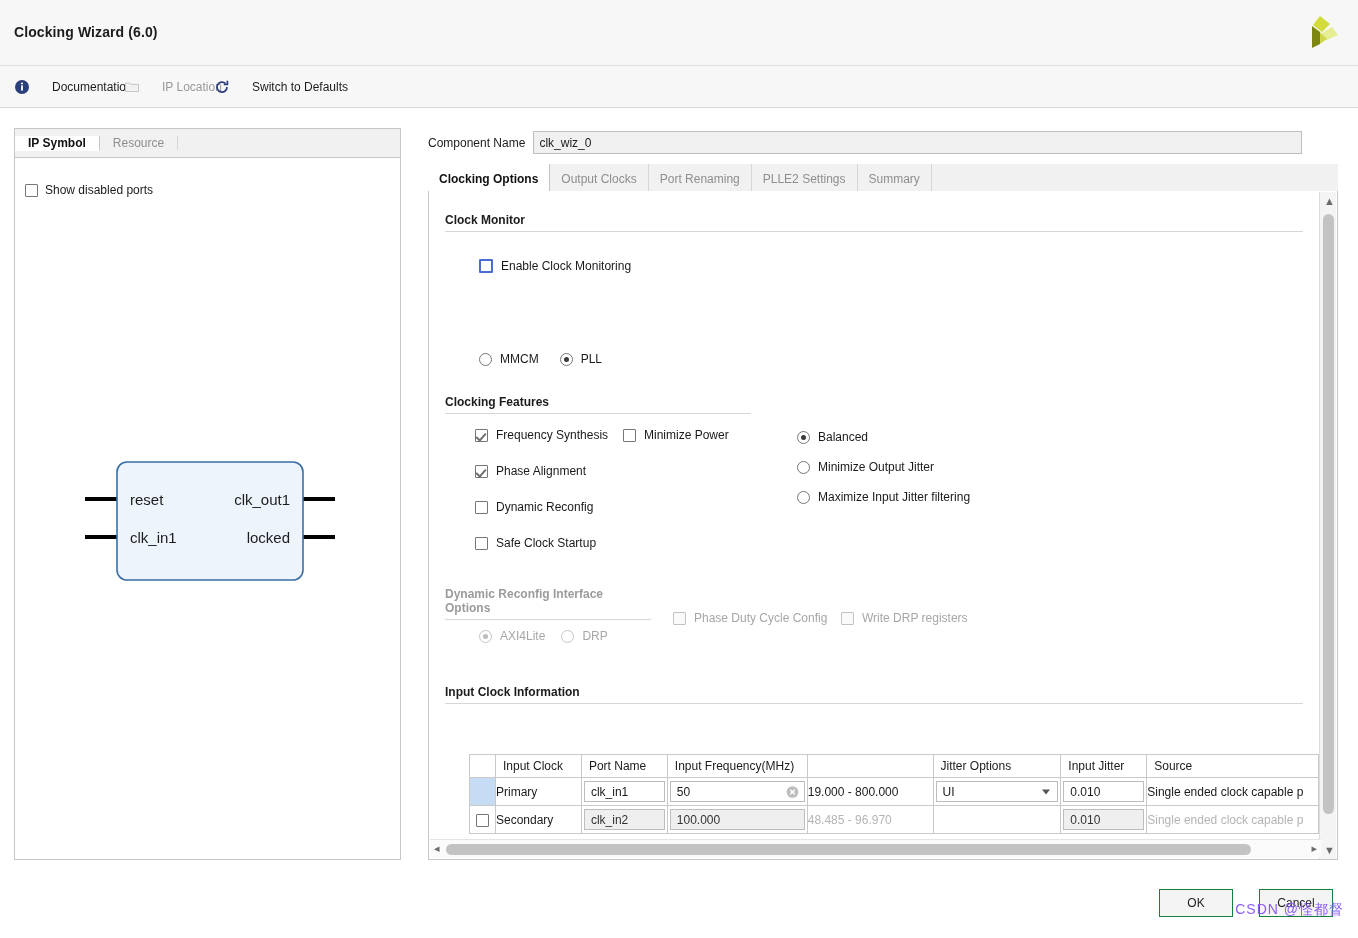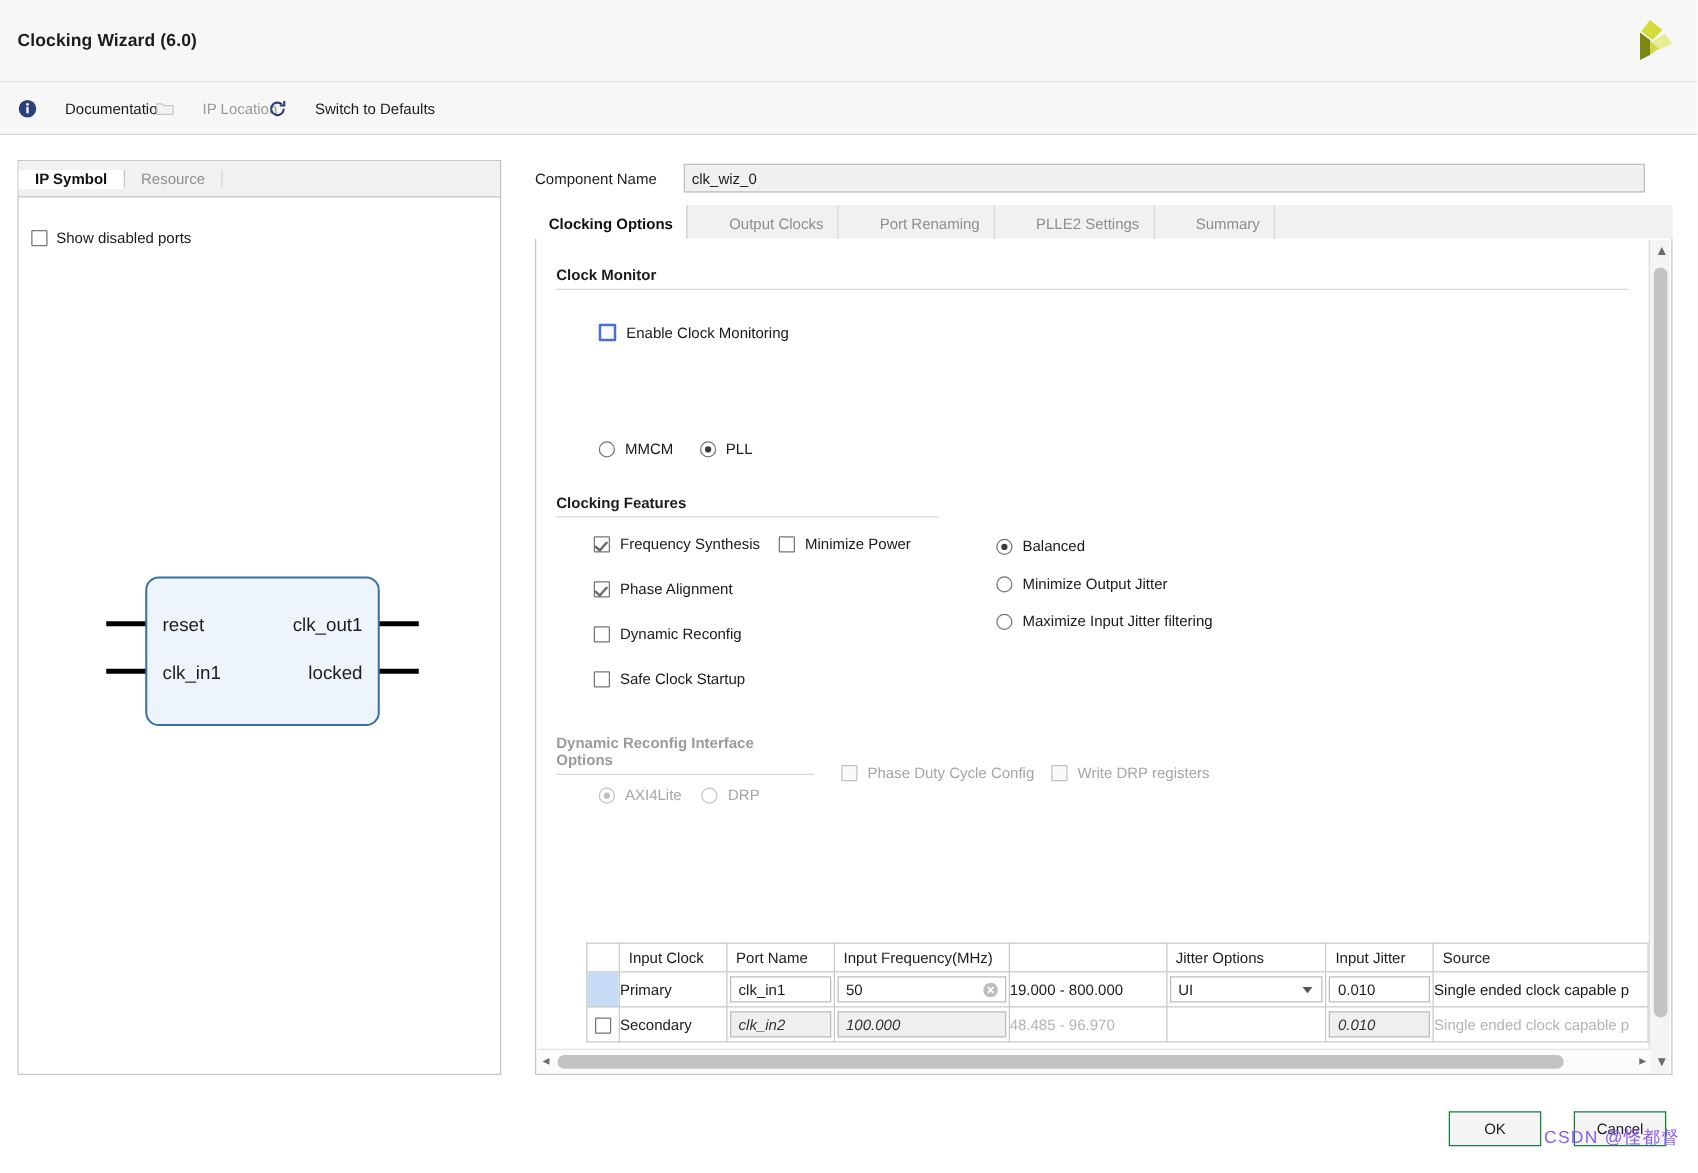--- a/index.html
+++ b/index.html
@@ -102,37 +102,37 @@
   }
   .rb.dis { border-color: #c4c4c4; }
   .rb.dis.checked::after { background: #bdbdbd; }
 
   
   #ip-symbol { position: absolute; left: 60px; top: 325px; width: 270px; height: 135px; }
 
   
   #comp-row {
     position: absolute; left: 428px; top: 131px;
-    display: flex; align-items: center; gap: 22px;
+    display: flex; align-items: center; gap: 8px;
   }
   #comp-label { font-size: 12px; color: #1c1c1c; }
   #comp-input {
     width: 769px; height: 23px; background: #f0f0f0;
     border: 1px solid #bfbfbf; font-size: 12px;
     font-family: "Liberation Sans", sans-serif;
     padding: 0 5px; color: #1c1c1c;
   }
 
   #right-panel {
     position: absolute; left: 428px; top: 164px;
     width: 910px; height: 696px;
   }
   #right-tabs {
     height: 31px; display: flex; align-items: stretch;
-    background: #f1f1f1; border-bottom: 1px solid #c6c6c6; gap: 22px;
+    background: #f1f1f1; border-bottom: 1px solid #c6c6c6;
   }
   #right-tabs .tab { font-size: 12px; padding: 0 11px; }
 
   #panel-body {
     position: absolute; left: 0; top: 27px;
     width: 910px; height: 669px;
     background: #ffffff;
     border: 1px solid #c6c6c6; border-top: none;
     overflow: hidden;
   }
@@ -167,21 +167,21 @@
   #ict-table td {
     border: 1px solid #c9c9c9; height: 28px; padding: 0;
     background: #fff; vertical-align: middle;
   }
   .cell-pad { padding: 0 7px; }
   .tfield {
     margin: 3px 2px; height: 21px; line-height: 21px;
     border: 1px solid #bdbdbd; background: #fff;
     padding: 0 6px; font-size: 12px; position: relative;
   }
-  .tfield.dis { background: #efefef; color: #333; font-style: italic; }
+  .tfield.dis { background: #efefef; color: #333; }
   .tfield.plain { border: none; background: transparent; }
   .txt-dis { color: #b4b4b4; }
   .clearx {
     position: absolute; right: 5px; top: 50%; transform: translateY(-50%);
     width: 13px; height: 13px;
   }
   .ddarrow {
     position: absolute; right: 7px; top: 50%; transform: translateY(-50%);
     width: 0; height: 0; border-left: 4px solid transparent;
     border-right: 4px solid transparent; border-top: 5px solid #555;
@@ -389,20 +389,24 @@
       </div>
       <div class="opt-row dis" style="position:absolute; left:244px; top:420px">
         <span class="cb dis"></span>
         <span>Phase Duty Cycle Config</span>
       </div>
       <div class="opt-row dis" style="position:absolute; left:412px; top:420px">
         <span class="cb dis"></span>
         <span>Write DRP registers</span>
       </div>
 
+      <div class="sec" style="left:16px; top:494px; width:858px">
+        <div class="sec-title">Input Clock Information</div>
+        <div class="sec-rule"></div>
+      </div>
 
       <table id="ict-table">
         <thead>
           <tr>
             <th style="width:26px"></th>
             <th style="width:86px">Input Clock</th>
             <th style="width:86px">Port Name</th>
             <th style="width:140px">Input Frequency(MHz)</th>
             <th style="width:126px"></th>
             <th style="width:128px">Jitter Options</th>

